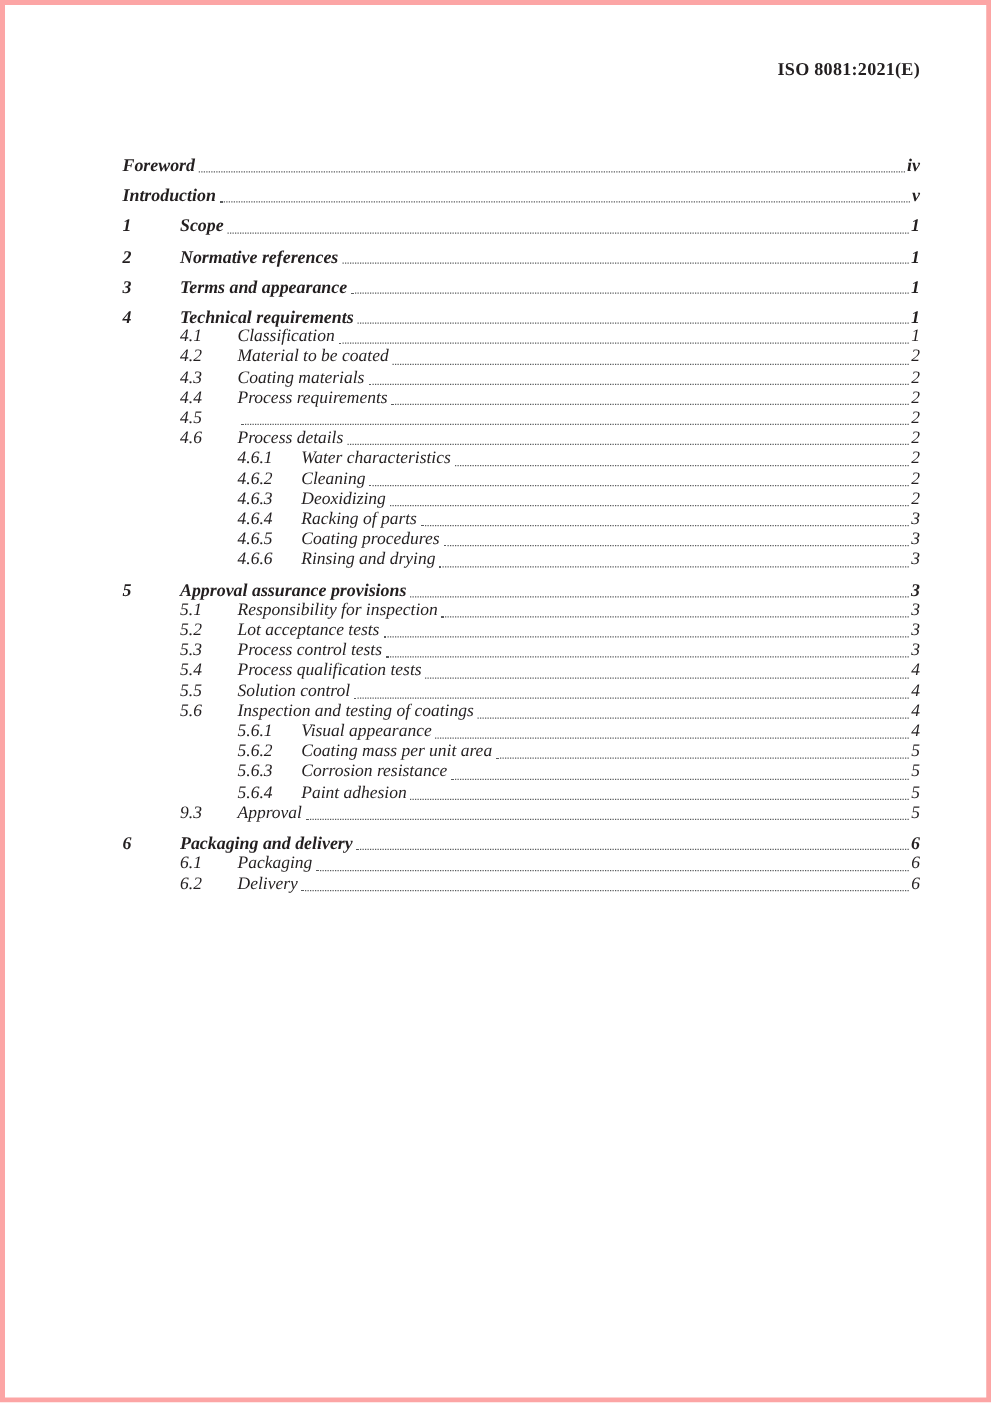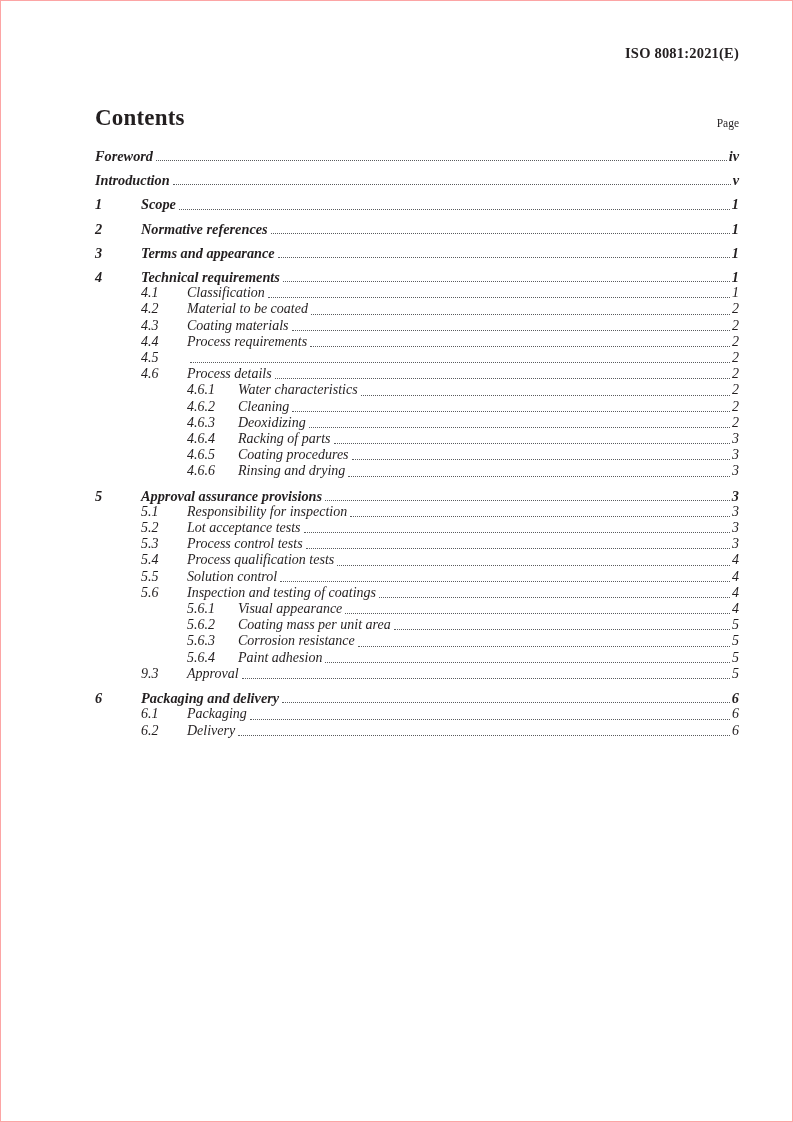--- a/index.html
+++ b/index.html
@@ -7,21 +7,21 @@
     padding: 0;
     background: #ffffff;
   }
   .page {
     position: relative;
     width: 793px;
     height: 1122px;
     margin: 0 auto;
     background: #ffffff;
     box-sizing: border-box;
-    border: 1px solid #fca5a5;
+    border: 4px solid #fca5a5;
     font-family: "Liberation Serif", "DejaVu Serif", serif;
     color: #231f20;
     overflow: hidden;
   }
   .doc-header {
     position: absolute;
     top: 44px;
     right: 53px;
     font-size: 14.5px;
     font-weight: bold;
@@ -108,24 +108,20 @@
 </style>
 </head>
 <body>
 
 <div class="page">
 
   <div class="doc-header">ISO 8081:2021(E)</div>
 
   <div class="content">
 
-    <div class="contents-head">
-      <span class="contents-title">Contents</span>
-      <span class="page-col-label">Page</span>
-    </div>
 
     <div class="toc" id="toc-list">
         <div class="toc-row lvl0">
           <span class="label">Foreword</span>
           <span class="leader"></span>
           <span class="pg">iv</span>
         </div>
         <div class="toc-row lvl0">
           <span class="label">Introduction</span>
           <span class="leader"></span>

